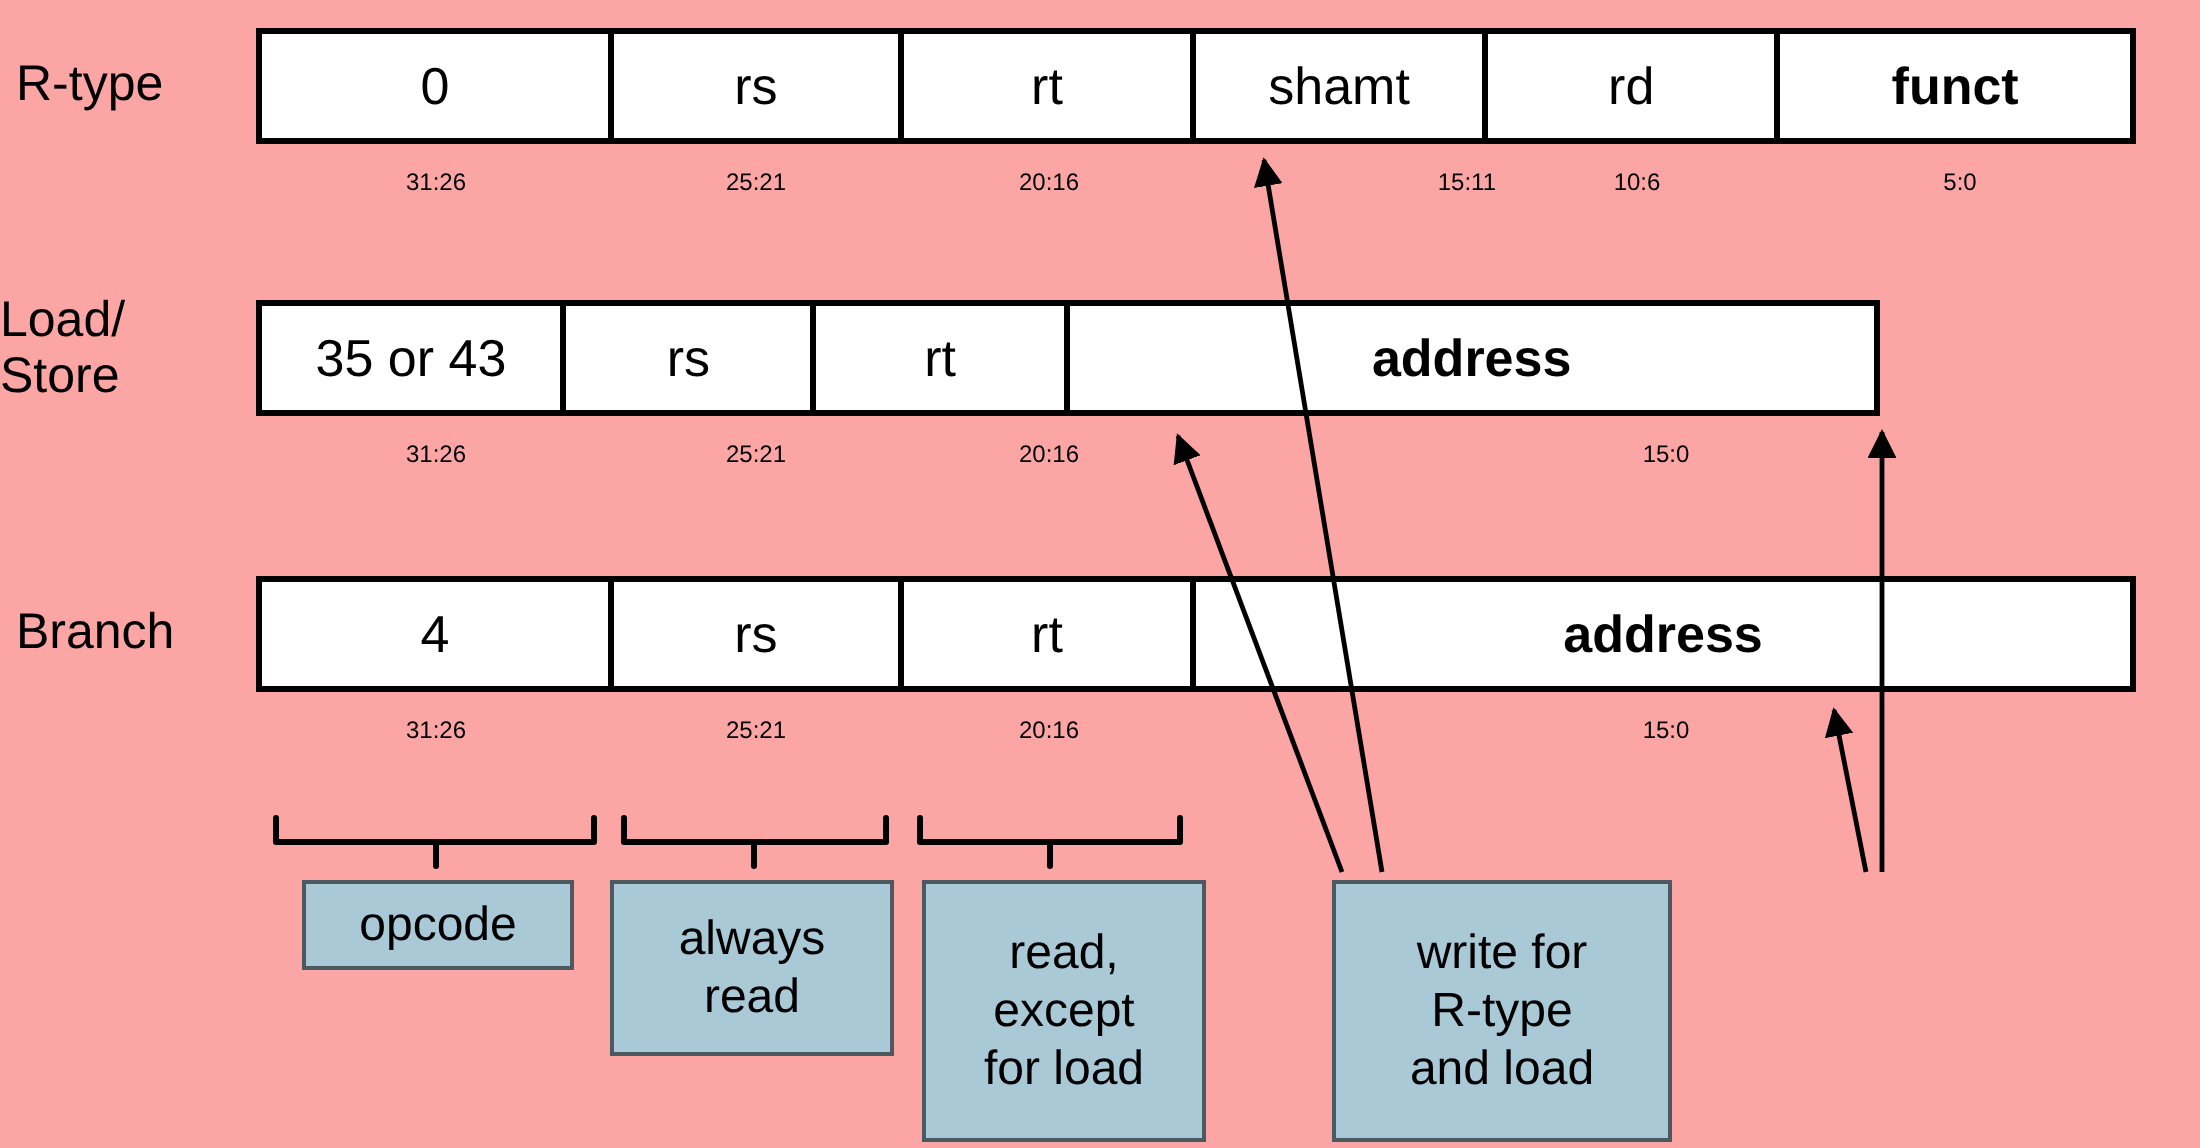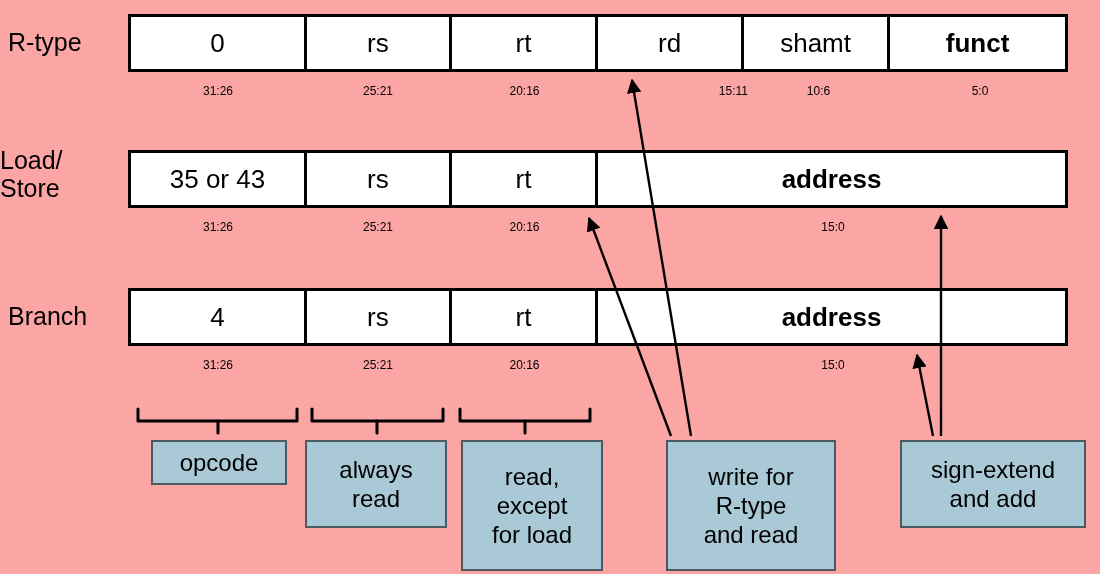--- a/index.html
+++ b/index.html
@@ -79,36 +79,36 @@
 <body>
 
 <div id="canvas">
 
   <div class="row-label" style="left:8px; top:28px;">R-type</div>
 
   <div class="fmt-row" style="left:128px; top:14px; width:940px; height:58px;">
     <div class="fmt-cell" style="width:177px;">0</div>
     <div class="fmt-cell" style="width:146px;">rs</div>
     <div class="fmt-cell" style="width:147px;">rt</div>
+    <div class="fmt-cell" style="width:147px;">shamt</div>
     <div class="fmt-cell" style="width:147px;">rd</div>
-    <div class="fmt-cell" style="width:147px;">shamt</div>
     <div class="fmt-cell" style="width:176px;">funct</div>
   </div>
 
   <div class="bitrange" style="left:128px; top:84px; width:180px;">31:26</div>
   <div class="bitrange" style="left:305px; top:84px; width:146px;">25:21</div>
   <div class="bitrange" style="left:451px; top:84px; width:147px;">20:16</div>
   <div class="bitrange" style="left:601px; top:84px; width:147px; text-align:right;">15:11</div>
   <div class="bitrange" style="left:745px; top:84px; width:147px;">10:6</div>
   <div class="bitrange" style="left:892px; top:84px; width:176px;">5:0</div>
 
   <div class="row-label" style="left:0; top:146px;">Load/
 Store</div>
 
-  <div class="fmt-row" style="left:128px; top:150px; width:940px; height:58px;">
+  <div class="fmt-row" style="left:128px; top:150px; width:812px; height:58px;">
     <div class="fmt-cell" style="width:177px;">35 or 43</div>
     <div class="fmt-cell" style="width:146px;">rs</div>
     <div class="fmt-cell" style="width:147px;">rt</div>
     <div class="fmt-cell" style="width:470px;">address</div>
   </div>
 
   <div class="bitrange" style="left:128px; top:220px; width:180px;">31:26</div>
   <div class="bitrange" style="left:305px; top:220px; width:146px;">25:21</div>
   <div class="bitrange" style="left:451px; top:220px; width:147px;">20:16</div>
   <div class="bitrange" style="left:598px; top:220px; width:470px;">15:0</div>
@@ -131,24 +131,22 @@
 
   <div class="note-box" style="left:461px; top:440px; width:142px; height:131px;">read,
 except
 for load</div>
 
   <div class="note-box" style="left:305px; top:440px; width:142px; height:88px;">always
 read</div>
 
   <div class="note-box" style="left:666px; top:440px; width:170px; height:131px;">write for
 R-type
-and read</div>
+and load</div>
 
-  <div class="note-box" style="left:900px; top:440px; width:186px; height:88px;">sign-extend
-and add</div>
 
   <svg class="overlay" viewBox="0 0 1100 574">
 
     <g fill="none" stroke="#000000" stroke-width="3" stroke-linecap="round" stroke-linejoin="round">
       <path d="M 138 409 L 138 421 L 218 421 L 297 421 L 297 409"></path>
       <path d="M 218 421 L 218 433"></path>
     </g>
 
     <g fill="none" stroke="#000000" stroke-width="3" stroke-linecap="round" stroke-linejoin="round">
       <path d="M 312 409 L 312 421 L 377 421 L 443 421 L 443 409"></path>

